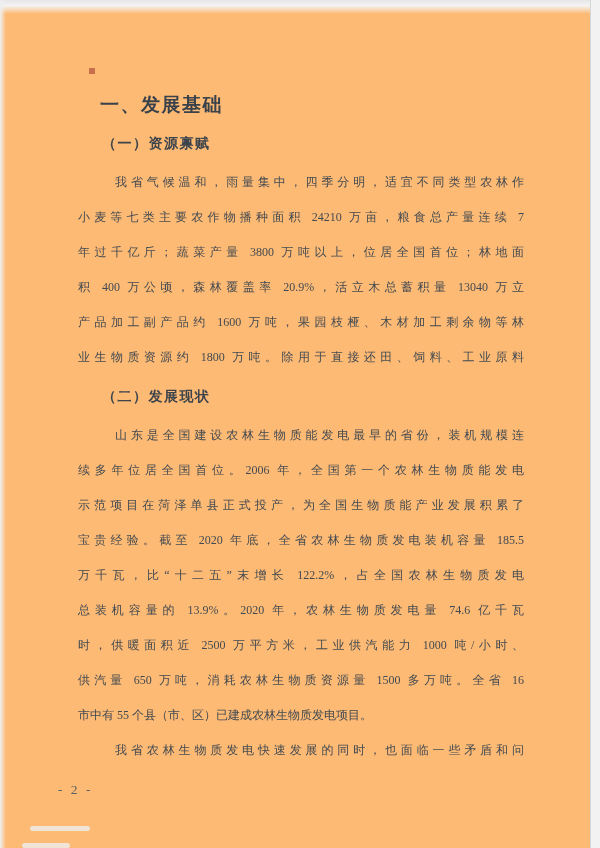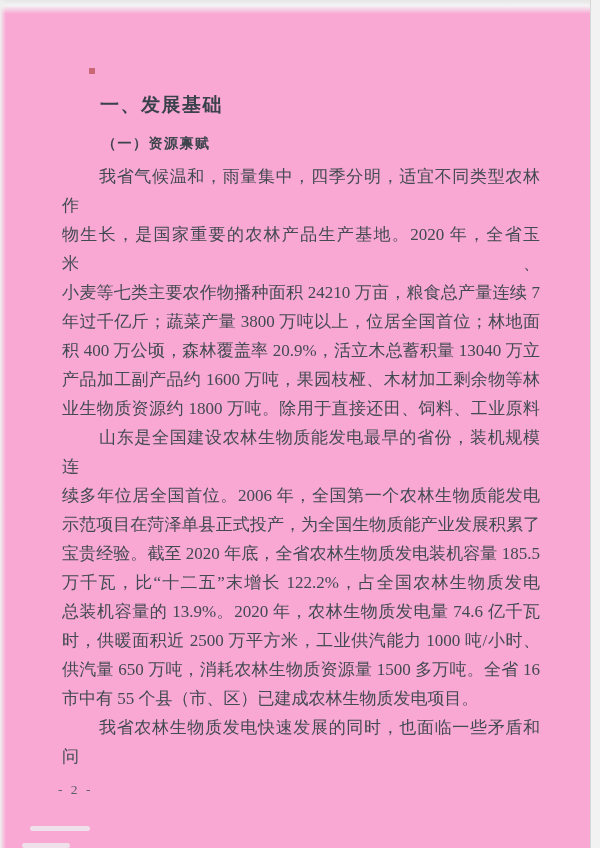--- a/index.html
+++ b/index.html
@@ -10,21 +10,21 @@
     width: 600px;
     height: 848px;
     position: relative;
     background: #ffffff;
     overflow: hidden;
     font-family: "Liberation Serif", "DejaVu Serif", serif;
   }
   .scan-page {
     position: absolute;
     inset: 0;
-    background: #f9a8d4;
+    background: #fdba74;
     padding-left: 44px;
   }
   
   .edge-top {
     position: absolute;
     top: 0; left: 0; right: 0;
     height: 14px;
     background: linear-gradient(to bottom, #e6e6e6 0%, #f3f3f3 40%, rgba(255,255,255,0) 100%);
   }
   .edge-left {
@@ -72,23 +72,23 @@
   }
   h2.doc-subheading {
     margin: 3px 0 5px 40px;
     font-size: 14px;
     font-weight: 600;
     letter-spacing: 1.5px;
     color: #3d444c;
     line-height: 27px;
   }
   .line {
-    margin: 0;
-    font-size: 17px;
-    line-height: 29px;
+    margin: 16px;
+    font-size: 12px;
+    line-height: 19px;
     text-align: justify;
     text-align-last: justify;
     color: #434a51;
     white-space: normal;
   }
   .line.indent {
     text-indent: 37px;
   }
   .line.last {
     text-align-last: left;
@@ -114,27 +114,27 @@
   <div class="smudge s2"></div>
   <div class="red-speck"></div>
 
   <div class="content">
 
     <h1 class="doc-heading">一、发展基础</h1>
 
     <h2 class="doc-subheading">（一）资源禀赋</h2>
 
     <p class="line indent">我省气候温和，雨量集中，四季分明，适宜不同类型农林作</p>
-    <p class="line">物生长，是国家重要的农林产品生产基地。2020 年，全省玉米、</p>
     <p class="line">小麦等七类主要农作物播种面积 24210 万亩，粮食总产量连续 7</p>
     <p class="line">年过千亿斤；蔬菜产量 3800 万吨以上，位居全国首位；林地面</p>
     <p class="line">积 400 万公顷，森林覆盖率 20.9%，活立木总蓄积量 13040 万立</p>
     <p class="line">产品加工副产品约 1600 万吨，果园枝桠、木材加工剩余物等林</p>
     <p class="line">业生物质资源约 1800 万吨。除用于直接还田、饲料、工业原料</p>
 
+    <h2 class="doc-subheading">（二）发展现状</h2>
 
     <p class="line indent">山东是全国建设农林生物质能发电最早的省份，装机规模连</p>
     <p class="line">续多年位居全国首位。2006 年，全国第一个农林生物质能发电</p>
     <p class="line">示范项目在菏泽单县正式投产，为全国生物质能产业发展积累了</p>
     <p class="line">宝贵经验。截至 2020 年底，全省农林生物质发电装机容量 185.5</p>
     <p class="line">万千瓦，比“十二五”末增长 122.2%，占全国农林生物质发电</p>
     <p class="line">总装机容量的 13.9%。2020 年，农林生物质发电量 74.6 亿千瓦</p>
     <p class="line">时，供暖面积近 2500 万平方米，工业供汽能力 1000 吨/小时、</p>
     <p class="line">供汽量 650 万吨，消耗农林生物质资源量 1500 多万吨。全省 16</p>
     <p class="line last">市中有 55 个县（市、区）已建成农林生物质发电项目。</p>

